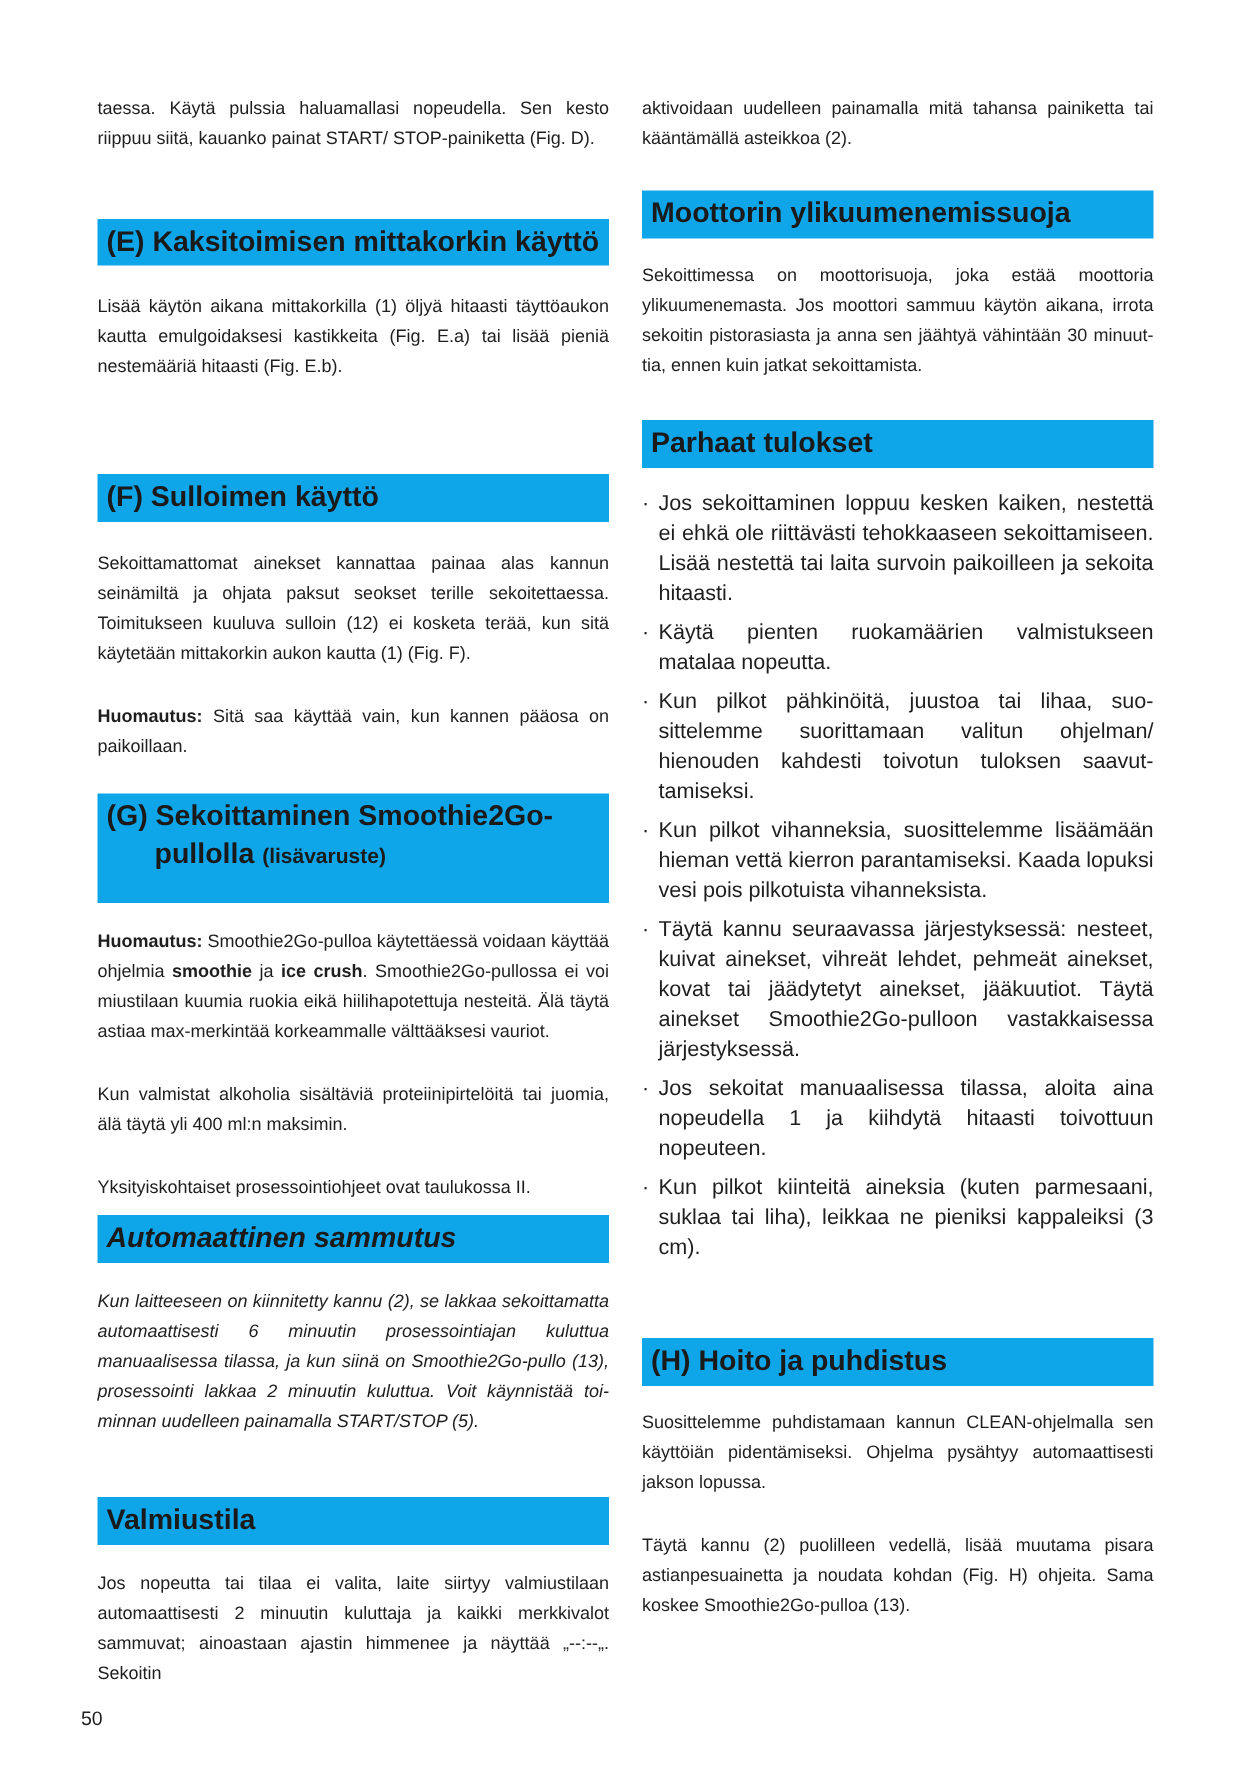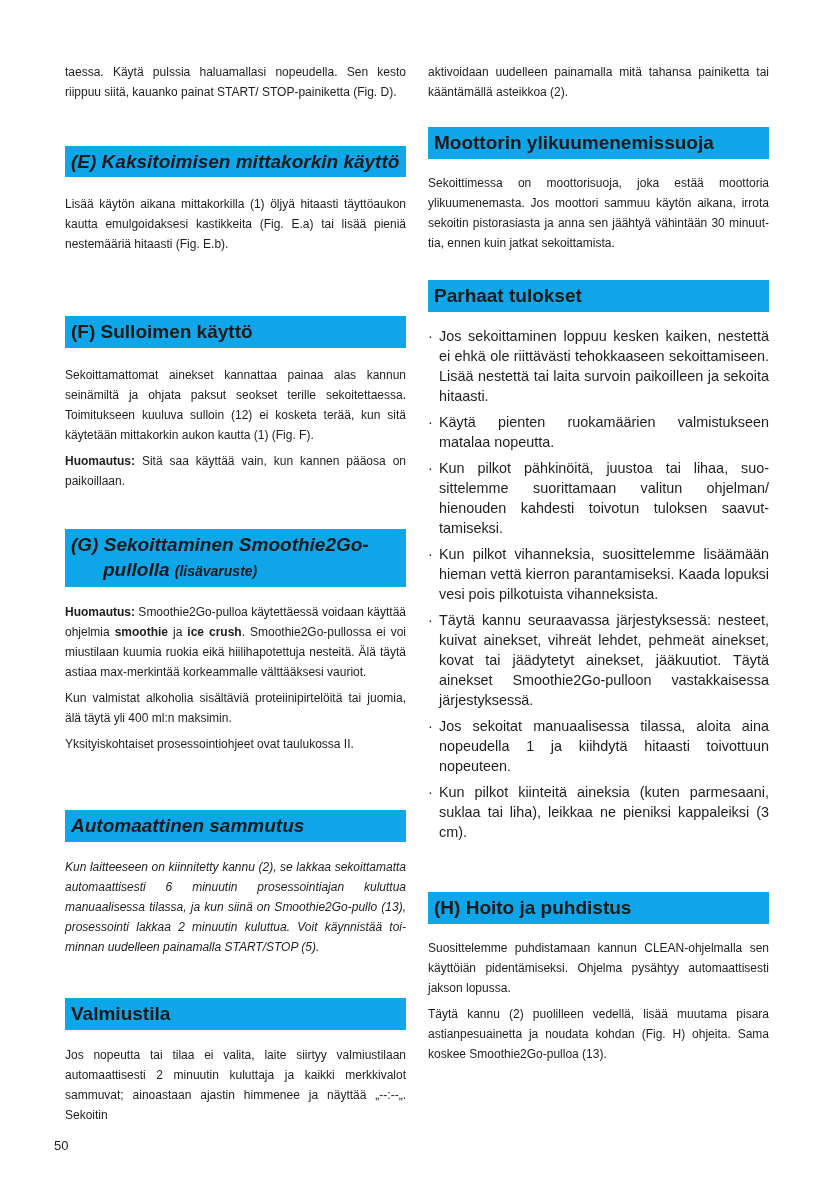--- a/index.html
+++ b/index.html
@@ -2,21 +2,21 @@
 <html><head>
 <meta charset="utf-8">
 <style>
   html, body { margin: 0; padding: 0; background: #ffffff; }
   body { width: 836px; height: 1189px; position: relative; overflow: hidden;
          font-family: "Liberation Sans", sans-serif; color: #1e1e1e; }
   .col { position: absolute; width: 341px; }
   .col-left { left: 65px; }
   .col-right { left: 428px; }
   .p { font-size: 12px; line-height: 20px; margin: 0; text-align: justify; hyphens: manual; }
-  .p + .p { margin-top: 6px; }
+  .p + .p { margin-top: 22px; }
   .h { background: #0ea5e9; font-weight: bold; font-size: 19px; line-height: 24px;
        padding: 4px 6px 4px 6px; margin: 0; color: #1a1a1a; }
   .h .sub { font-size: 14px; }
   .h.hang { padding-left: 38px; text-indent: -32px; }
   .b { font-weight: bold; }
   ul.bullets { list-style: none; margin: 0; padding: 0; }
   ul.bullets li { position: relative; padding-left: 11px; font-size: 14.4px; line-height: 20px;
                   text-align: justify; margin: 0; }
   ul.bullets li + li { margin-top: 6px; }
   ul.bullets li .dot { position: absolute; left: 0; top: 0; }
@@ -25,32 +25,32 @@
 </head>
 <body>
 
 <div class="col col-left">
 
   <div style="position:absolute; top:62px; width:341px;">
     <p class="p">taessa. Käytä pulssia haluamallasi nopeudella. Sen kesto riippuu siitä, kauanko painat START/ STOP-painiketta (Fig. D).</p>
   </div>
 
   <div style="position:absolute; top:146px; width:341px;">
-    <h2 class="h hang" style="line-height:25px; padding-top:3px; padding-bottom:3px;font-style:italic;"><span>(E)</span> <span>Kaksitoimisen mittakorkin käyttö</span></h2>
+    <h2 class="h hang" style="line-height:25px; padding-top:3px; padding-bottom:3px;"><span>(E)</span> <span>Kaksitoimisen mittakorkin käyttö</span></h2>
     <p class="p" style="margin-top:17px;">Lisää käytön aikana mittakorkilla (1) öljyä hitaasti täyttöaukon kautta emulgoidaksesi kastikkeita (Fig. E.a) tai lisää pieniä nestemää­riä hitaasti (Fig. E.b).</p>
   </div>
 
   <div style="position:absolute; top:316px; width:341px;">
     <h2 class="h"><span>(F)</span> <span>Sulloimen käyttö</span></h2>
     <p class="p" style="margin-top:17px;">Sekoittamattomat ainekset kannattaa painaa alas kannun seinämiltä ja ohjata paksut seok­set terille sekoitettaessa. Toimitukseen kuuluva sulloin (12) ei kosketa terää, kun sitä käytetään mittakorkin aukon kautta (1) (Fig. F).</p>
     <p class="p"><span class="b">Huomautus:</span><span> Sitä saa käyttää vain, kun kannen pääosa on paikoillaan.</span></p>
   </div>
 
   <div style="position:absolute; top:529px; width:341px;">
-    <h2 class="h hang" style="line-height:25px; padding-top:3px; padding-bottom:3px;font-style:italic;"><span>(G)</span> <span>Sekoittaminen Smoothie2Go-pullolla</span> <span class="sub">(lisävaruste)</span></h2>
+    <h2 class="h hang" style="line-height:25px; padding-top:3px; padding-bottom:19px;"><span>(G)</span> <span>Sekoittaminen Smoothie2Go-pullolla</span> <span class="sub">(lisävaruste)</span></h2>
     <p class="p" style="margin-top:15px;"><span class="b">Huomautus:</span><span> Smoothie2Go-pulloa käytettäessä voidaan käyttää ohjelmia </span><span class="b">smoothie</span><span> ja </span><span class="b">ice crush</span><span>. Smoothie2Go-pullossa ei voi miustilaan kuumia ruokia eikä hiilihapotettuja nesteitä. Älä täytä astiaa max-merkintää korkeammalle välttääksesi vauriot.</span></p>
     <p class="p">Kun valmistat alkoholia sisältäviä proteiinipirte­löitä tai juomia, älä täytä yli 400 ml:n maksimin.</p>
     <p class="p">Yksityiskohtaiset prosessointiohjeet ovat taulu­kossa II.</p>
   </div>
 
   <div style="position:absolute; top:810px; width:341px;font-style:italic;">
     <h2 class="h">Automaattinen sammutus</h2>
     <p class="p" style="margin-top:15px;">Kun laitteeseen on kiinnitetty kannu (2), se lakkaa sekoittamatta automaattisesti 6 minuutin proses­sointiajan kuluttua manuaalisessa tilassa, ja kun siinä on Smoothie2Go-pullo (13), prosessointi lakkaa 2 minuutin kuluttua. Voit käynnistää toi­minnan uudelleen painamalla START/STOP (5).</p>
   </div>
 

